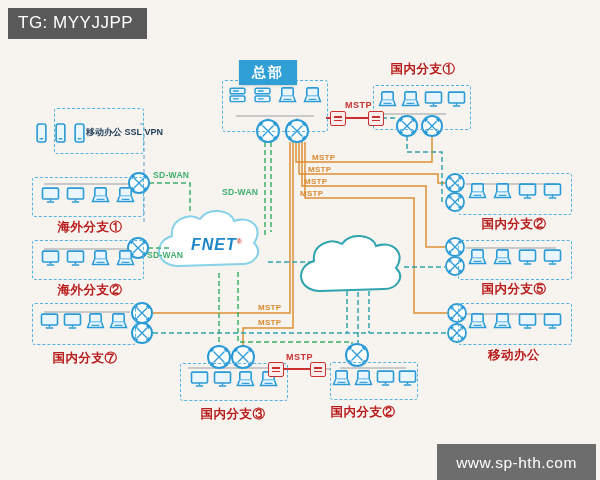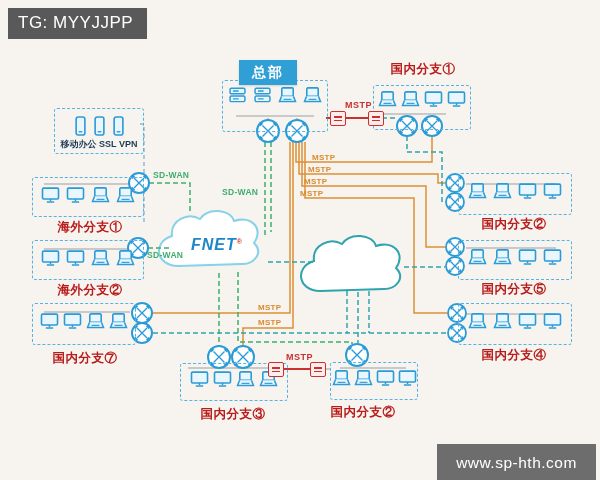--- a/index.html
+++ b/index.html
@@ -19,21 +19,21 @@
   .lbl.mstp-r{color:#c93030;font-size:9px;letter-spacing:.5px;}
   .lbl.sdwan{color:#3fae6d;font-size:8.5px;letter-spacing:.3px;text-align:right;}
   .tr{position:absolute;z-index:3;width:14px;height:13px;border:1.6px solid #c93030;
       border-radius:2px;background:#fdecec;display:flex;flex-direction:column;
       justify-content:center;align-items:center;gap:2px;}
   .tr i{display:block;width:8px;height:1.7px;background:#c93030;}
   .cloud-txt{position:absolute;z-index:3;transform:translateX(-50%);white-space:nowrap;}
   #fnet-logo{font-style:italic;font-weight:bold;font-size:16px;color:#1d87c8;letter-spacing:1px;}
   #fnet-logo .mark{color:#d03a2a;font-size:7px;vertical-align:super;font-style:normal;}
   #mpls-label{font-weight:bold;font-size:14.5px;color:#15293c;letter-spacing:.5px;}
-  .ssl-box{flex-direction:column;align-items:center;}
+  .ssl-box{flex-direction:row;align-items:center;}
   .ssl-label{font-size:9px;font-weight:bold;color:#1c3a55;margin-top:2px;white-space:nowrap;}
   .badge{position:absolute;z-index:5;left:8px;top:8px;background:#595959;color:#fff;
          font-size:17px;padding:5px 14px 6px 10px;letter-spacing:.5px;}
   .watermark{position:absolute;z-index:5;left:437px;top:444px;width:159px;height:38px;
          background:#6d6d6d;color:#fff;font-size:15.5px;display:flex;align-items:center;
          justify-content:center;letter-spacing:.5px;}
 </style>
 </head>
 <body>
 
@@ -481,21 +481,21 @@
           </svg>
         </span>
         <span class="dev">
           <svg width="19" height="16" viewBox="0 0 16 14">
             <rect x="1" y="1" width="14" height="9.5" rx="1" fill="#eaf6fd" stroke="#2b9bd7" stroke-width="1.4"></rect>
             <path d="M8 10.5v1.8M4.8 13.2h6.4" stroke="#2b9bd7" stroke-width="1.3" fill="none"></path>
           </svg>
         </span>
       </div>
   </div>
-  <div class="btitle" style="left:514px;top:347px;">国内分支④</div>
+  <div class="btitle" style="left:514px;top:347px;">移动办公</div>
 
   <div class="bbox" style="left:32px;top:303px;width:102px;height:40px;">
     <div class="icons" style="padding-top:9px;gap:4px;">
         <span class="dev">
           <svg width="19" height="16" viewBox="0 0 16 14">
             <rect x="1" y="1" width="14" height="9.5" rx="1" fill="#eaf6fd" stroke="#2b9bd7" stroke-width="1.4"></rect>
             <path d="M8 10.5v1.8M4.8 13.2h6.4" stroke="#2b9bd7" stroke-width="1.3" fill="none"></path>
           </svg>
         </span>
         <span class="dev">

